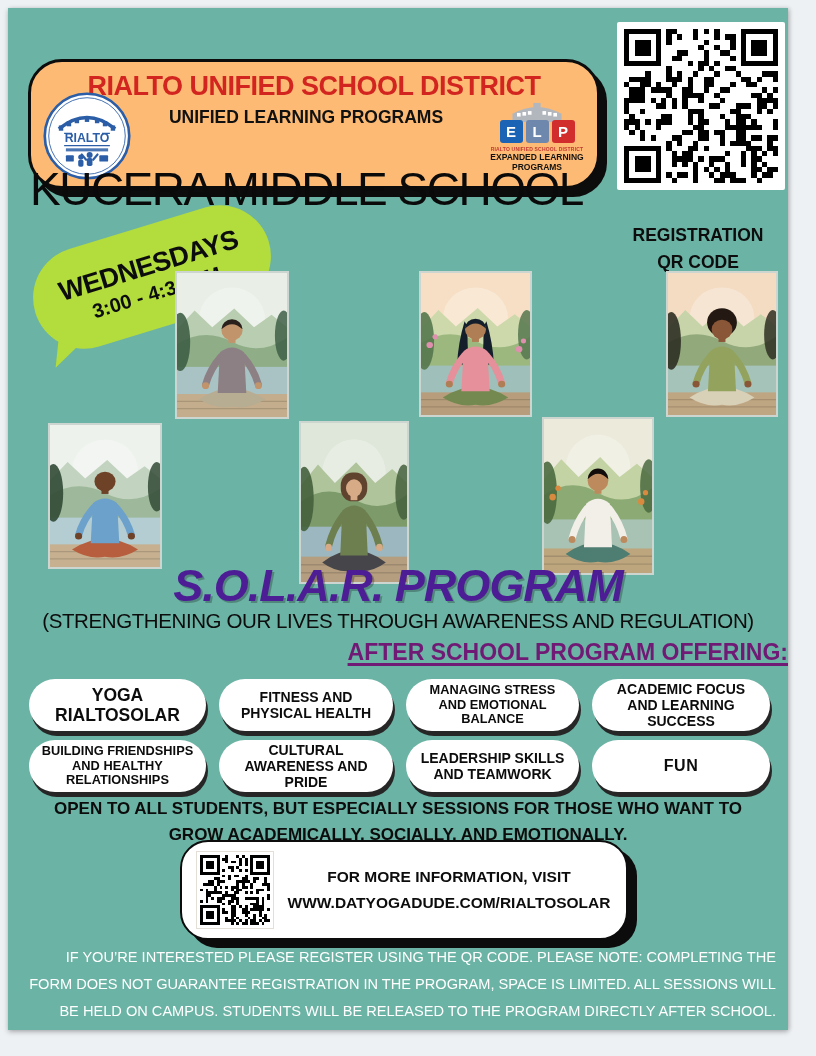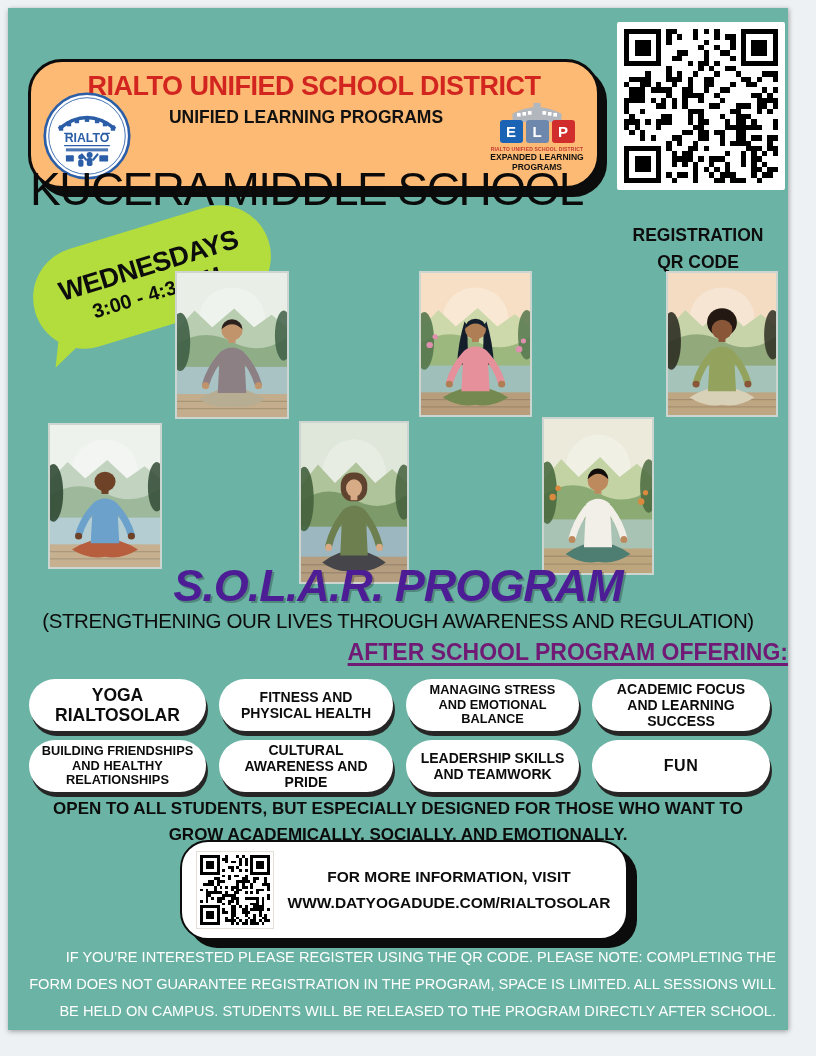--- a/index.html
+++ b/index.html
@@ -663,21 +663,21 @@
       <div class="pill lg">YOGA RIALTOSOLAR</div>
       <div class="pill f14">FITNESS AND PHYSICAL HEALTH</div>
       <div class="pill sm">MANAGING STRESS AND EMOTIONAL BALANCE</div>
       <div class="pill f14">ACADEMIC FOCUS AND LEARNING SUCCESS</div>
       <div class="pill sm">BUILDING FRIENDSHIPS AND HEALTHY RELATIONSHIPS</div>
       <div class="pill f14">CULTURAL AWARENESS AND PRIDE</div>
       <div class="pill f14">LEADERSHIP SKILLS AND TEAMWORK</div>
       <div class="pill xl">FUN</div>
     </div>
 
-  <div class="open-text">OPEN TO ALL STUDENTS, BUT ESPECIALLY DESIGNED FOR THOSE WHO WANT TO GROW ACADEMICALLY, SOCIALLY, AND EMOTIONALLY.</div>
+  <div class="open-text">OPEN TO ALL STUDENTS, BUT ESPECIALLY SESSIONS FOR THOSE WHO WANT TO GROW ACADEMICALLY, SOCIALLY, AND EMOTIONALLY.</div>
 
   <div class="info-box">
     <div class="qr-small" id="qr-small">
         <svg viewBox="0 0 100 100" shape-rendering="crispEdges">
           <rect width="100" height="100" fill="#fff"></rect>
           <g fill="#000">
             <rect x="36.00" y="0.00" width="4.00" height="4.00"></rect>
             <rect x="52.00" y="0.00" width="4.00" height="4.00"></rect>
             <rect x="60.00" y="0.00" width="4.00" height="4.00"></rect>
             <rect x="32.00" y="4.00" width="4.00" height="4.00"></rect>

